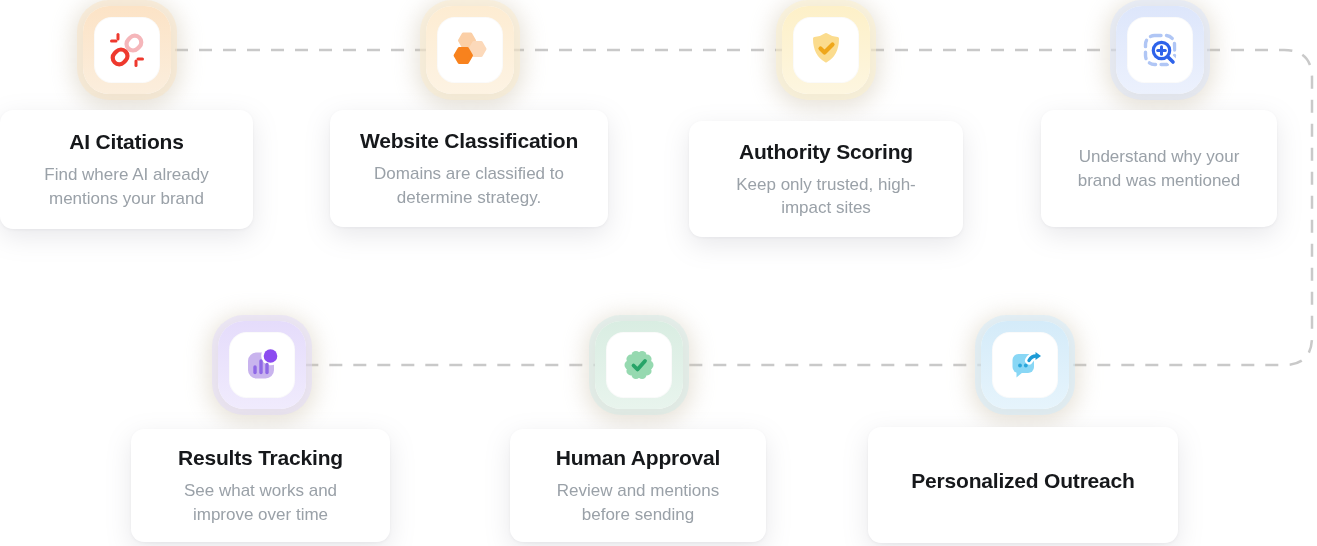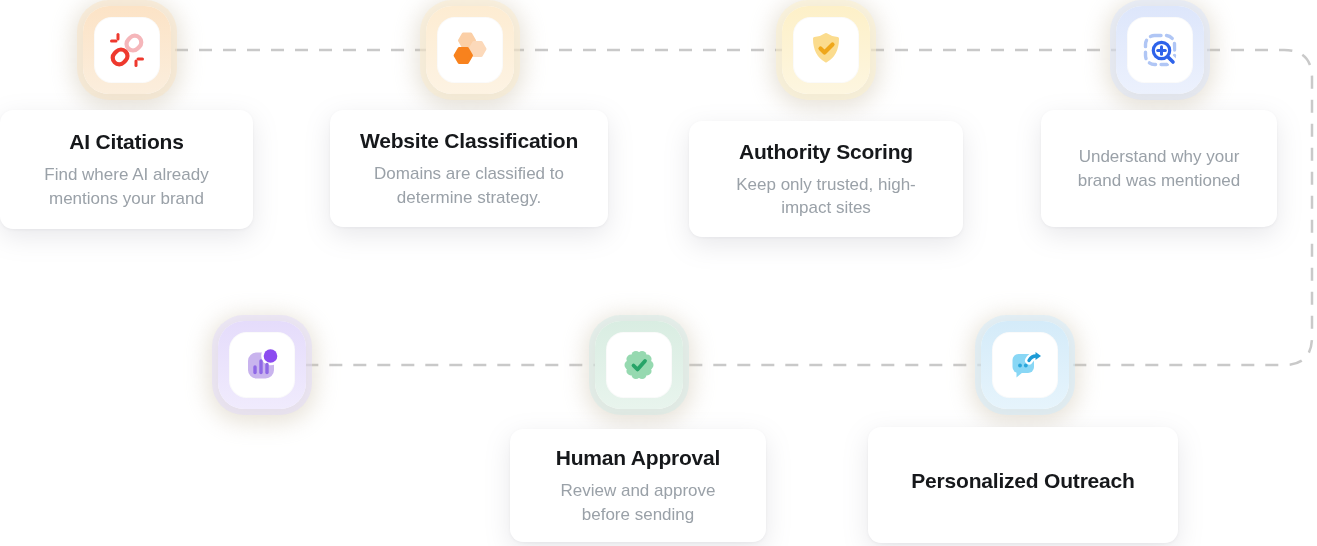--- a/index.html
+++ b/index.html
@@ -132,20 +132,24 @@
         <circle cx="28.5" cy="11" r="9.3" fill="#ffffff"></circle>
         <circle cx="28.5" cy="11" r="6.8" fill="#8c4bf0"></circle>
         <g stroke="#8f68e6" stroke-width="3.4" stroke-linecap="round">
           <line x1="13" y1="22" x2="13" y2="27.5"></line>
           <line x1="19" y1="16" x2="19" y2="27.5"></line>
           <line x1="25" y1="19.5" x2="25" y2="27.5"></line>
         </g>
       </svg>
     </div>
   </div>
+  <div class="card" style="left:131px; top:429px; width:259px; height:113px;">
+    <h3 class="card-title">Results Tracking</h3>
+    <p class="card-desc">See what works and improve over time</p>
+  </div>
 
   <div class="icon-tile t-approval" style="left:595px; top:321px;">
     <div class="icon-inner">
       <svg width="40" height="40" viewBox="0 0 40 40">
         <g fill="#96d9b0">
           <circle cx="30" cy="20" r="4.5"></circle>
             <circle cx="28.09" cy="25.88" r="4.5"></circle>
           <circle cx="23.09" cy="29.51" r="4.5"></circle>
             <circle cx="16.91" cy="29.51" r="4.5"></circle>
           <circle cx="11.91" cy="25.88" r="4.5"></circle>
@@ -155,21 +159,21 @@
           <circle cx="23.09" cy="10.49" r="4.5"></circle>
             <circle cx="28.09" cy="14.12" r="4.5"></circle>
           <circle cx="20" cy="20" r="10.8"></circle>
         </g>
         <polyline points="14.5 20.5, 18.5 24.5, 26 16" fill="none" stroke="#27a468" stroke-width="3.8" stroke-linecap="round" stroke-linejoin="round"></polyline>
       </svg>
     </div>
   </div>
   <div class="card" style="left:510px; top:429px; width:256px; height:113px;">
     <h3 class="card-title">Human Approval</h3>
-    <p class="card-desc">Review and approve before sending</p>
+    <p class="card-desc">Review and mentions before sending</p>
   </div>
 
   <div class="icon-tile t-outreach" style="left:981px; top:321px;">
     <div class="icon-inner">
       <svg width="40" height="40" viewBox="0 0 40 40">
         <rect x="7.5" y="9" width="21.5" height="19" rx="6" fill="#89d7f5"></rect>
         <path d="M11.5 26 v6.5 L18 27 Z" fill="#89d7f5"></path>
         <circle cx="15" cy="20.5" r="1.9" fill="#2aa6db"></circle>
         <circle cx="20.8" cy="20.5" r="1.9" fill="#2aa6db"></circle>
         <path d="M24 15.5 Q26.5 11 31 11" fill="none" stroke="#ffffff" stroke-width="8" stroke-linecap="round"></path>

